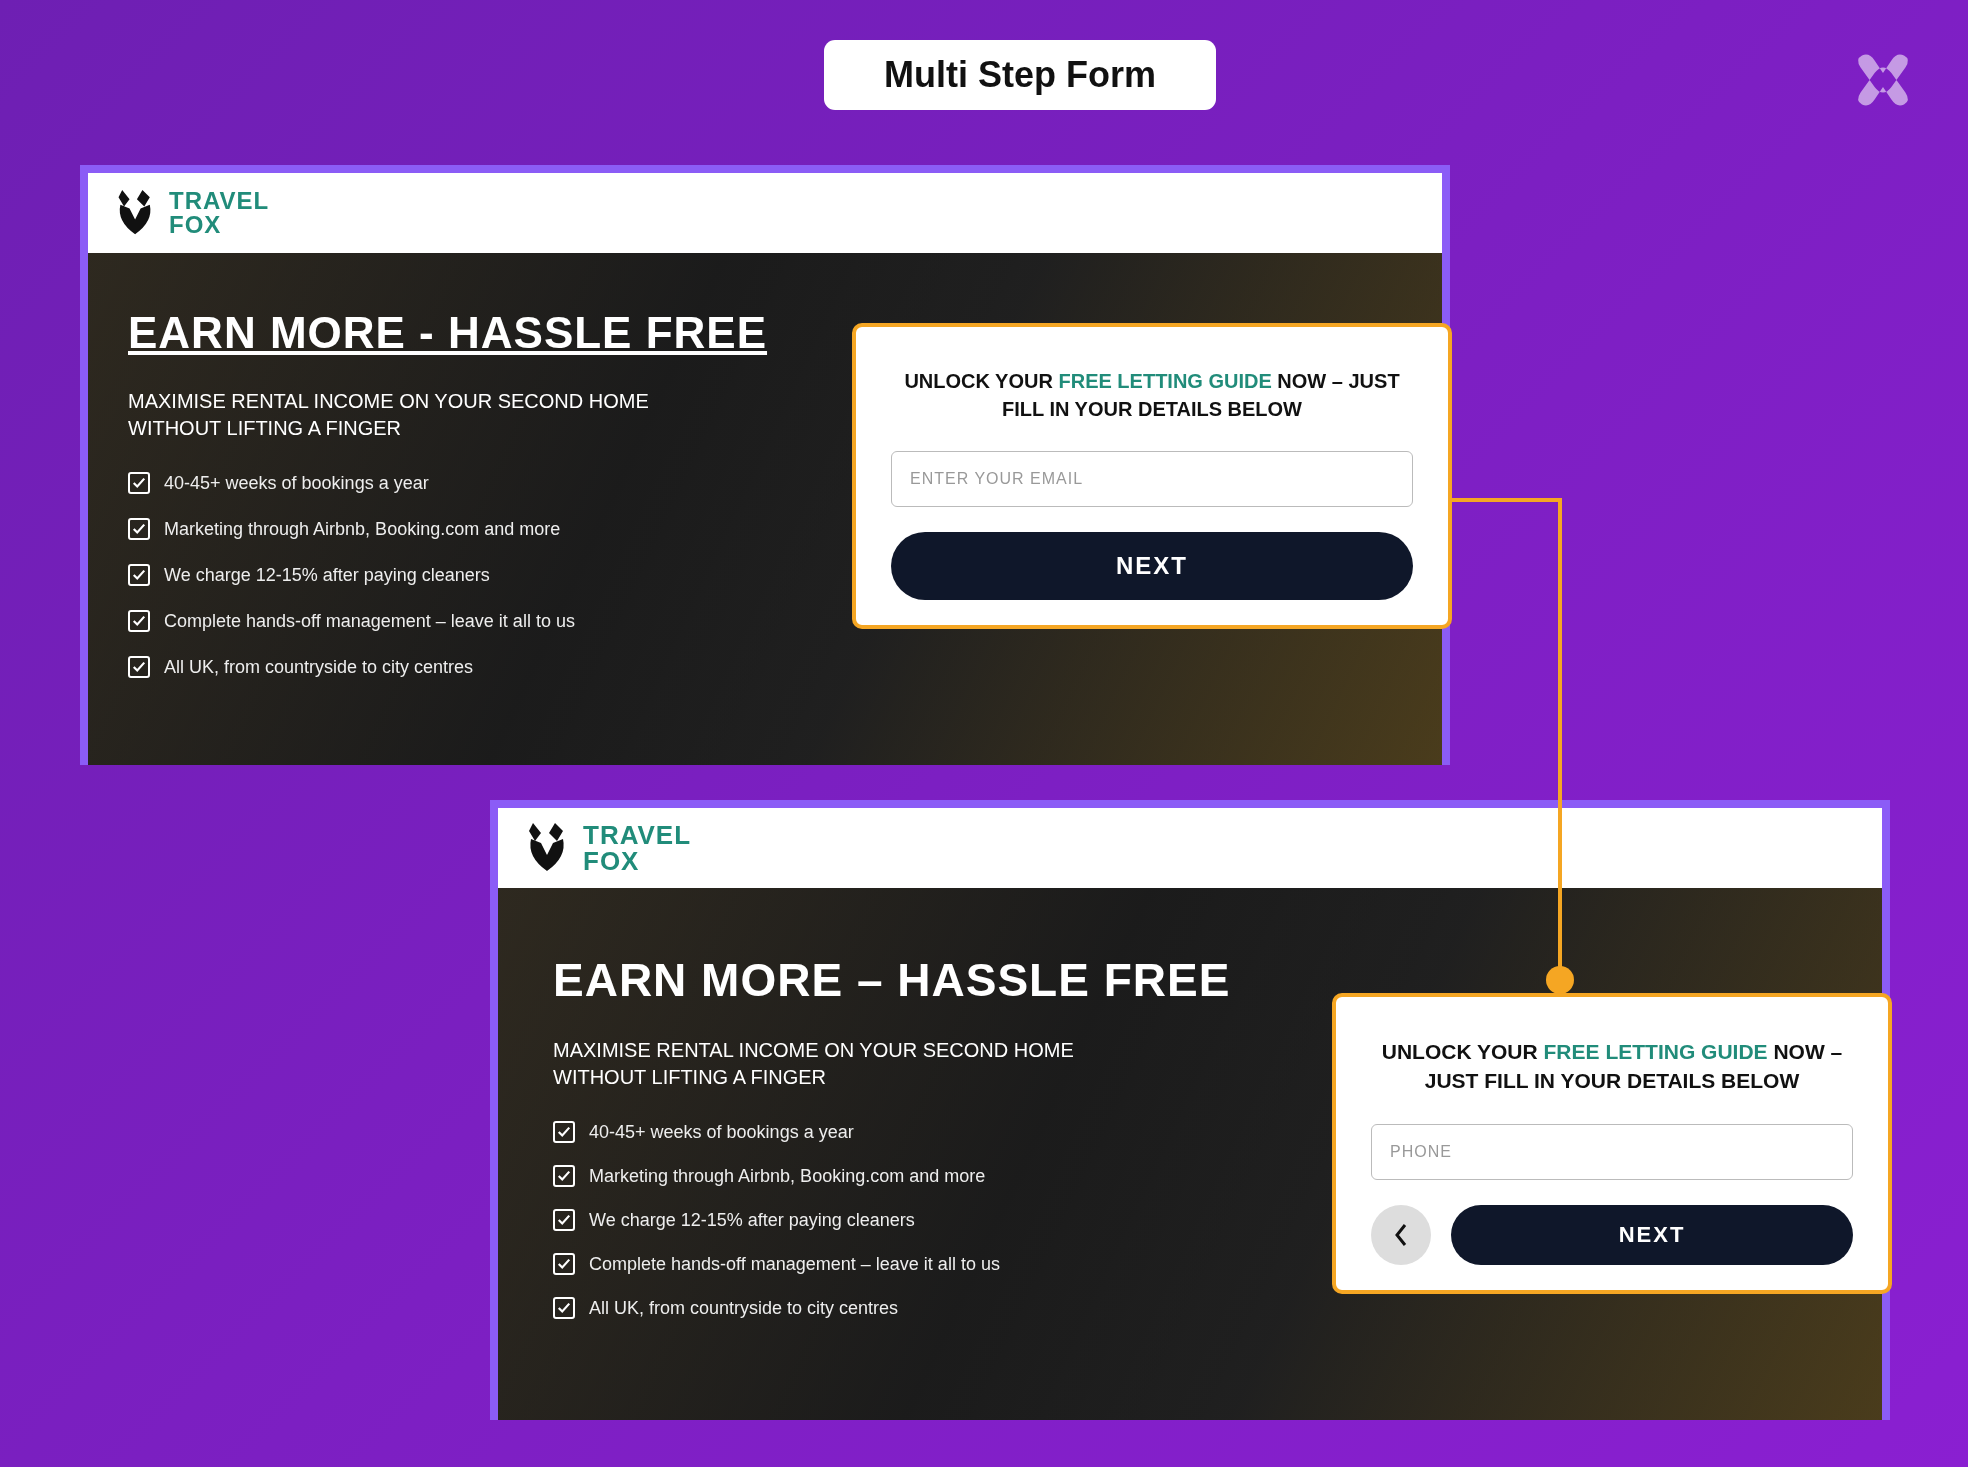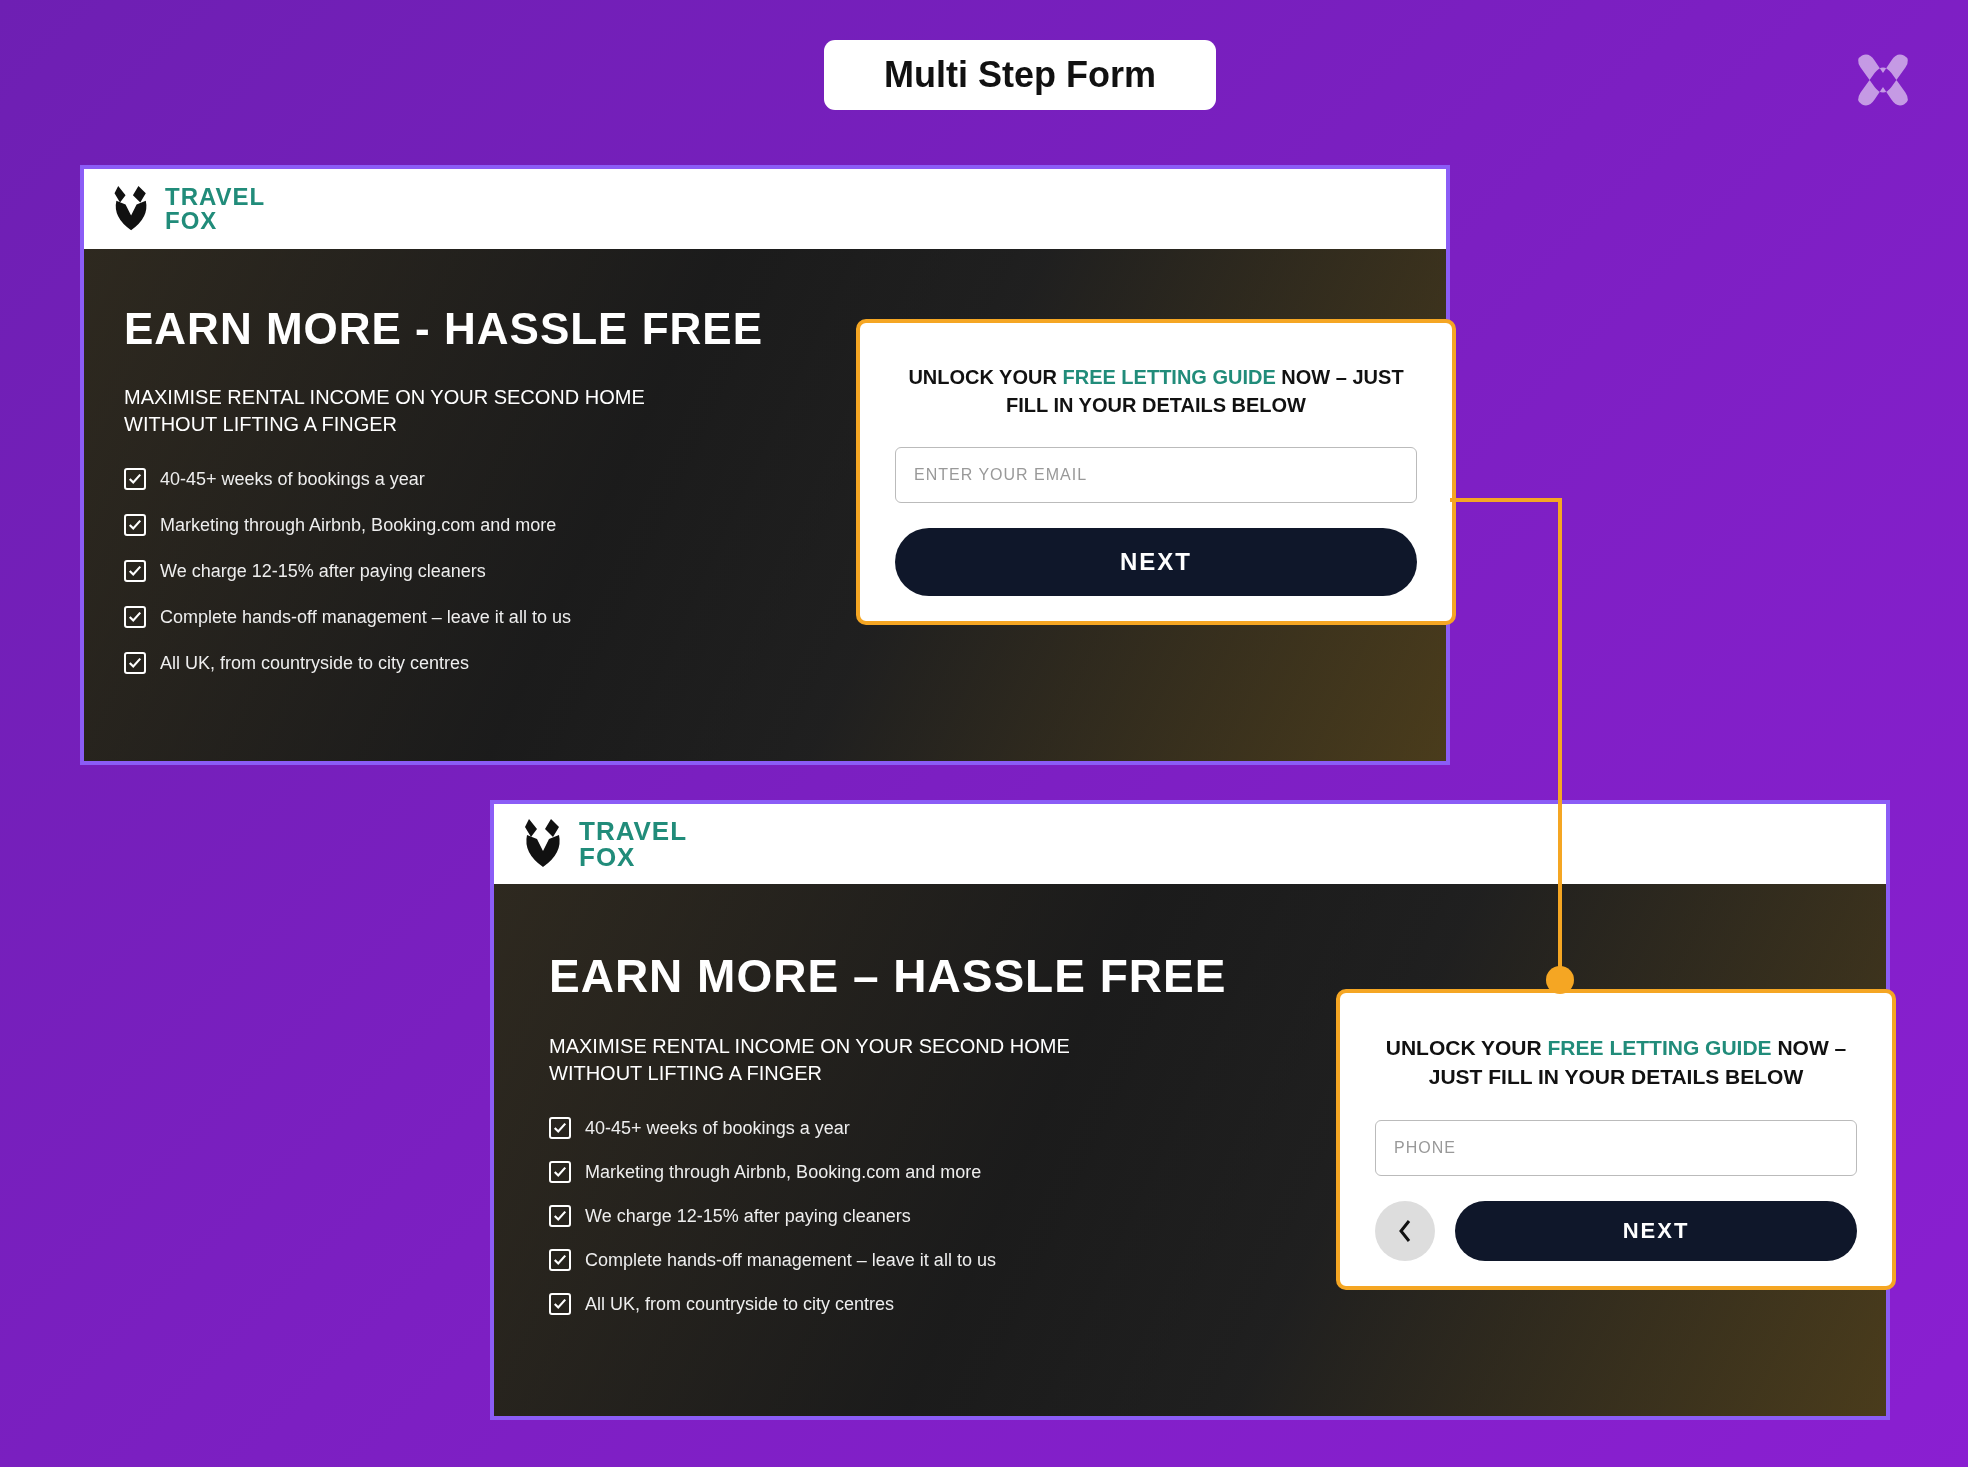--- a/index.html
+++ b/index.html
@@ -31,21 +31,21 @@
   
   .x-logo {
     position: absolute;
     top: 45px;
     right: 50px;
   }
 
   
   .panel {
     position: absolute;
-    border: 4px solid #8b5cf6;
+    border: 8px solid #8b5cf6;
     background: #fff;
     overflow: visible;
   }
   .panel-a { top: 165px; left: 80px; width: 1370px; height: 600px; }
   .panel-b { top: 800px; left: 490px; width: 1400px; height: 620px; }
 
   .topbar {
     width: 100%;
     height: 80px;
     background: #fff;
@@ -62,21 +62,21 @@
     position: relative;
     width: 100%;
     background: linear-gradient(rgba(20,20,20,.7), rgba(20,20,20,.7)),
                 linear-gradient(115deg,#6b5a3a 0%,#2c2c2c 40%,#3a3a3a 60%,#c99a2e 100%);
     color: #fff;
   }
   .panel-a .hero { height: 512px; padding: 55px 40px 40px 40px; }
   .panel-b .hero { height: 532px; padding: 65px 55px 40px 55px; }
 
   .hero h1 { font-weight: 800; letter-spacing: 1px; }
-  .panel-a .hero h1 { font-size: 44px; margin-bottom: 30px; }
+  .panel-a .hero h1 { font-size: 44px; margin-bottom: 30px; text-decoration: underline; }
   .panel-b .hero h1 { font-size: 46px; margin-bottom: 30px; }
 
   .subhead { font-size: 20px; line-height: 1.35; margin-bottom: 30px; max-width: 560px; }
   .bullets { list-style: none; }
   .bullets li { display: flex; align-items: center; gap: 14px; color: #eee; }
   .panel-a .bullets li { font-size: 18px; margin-bottom: 24px; }
   .panel-b .bullets li { font-size: 18px; margin-bottom: 22px; }
   .check {
     display: inline-flex; width: 22px; height: 22px; border: 2px solid #fff;
     border-radius: 3px; align-items: center; justify-content: center; flex-shrink: 0;

